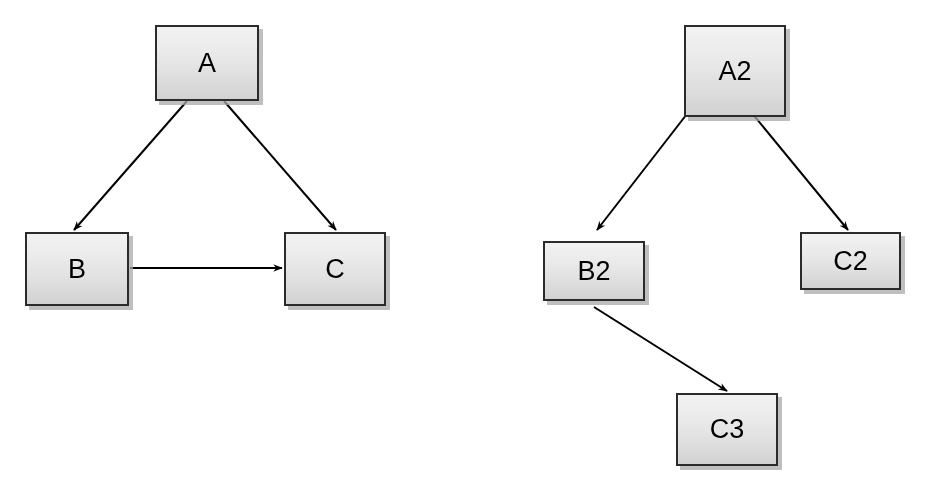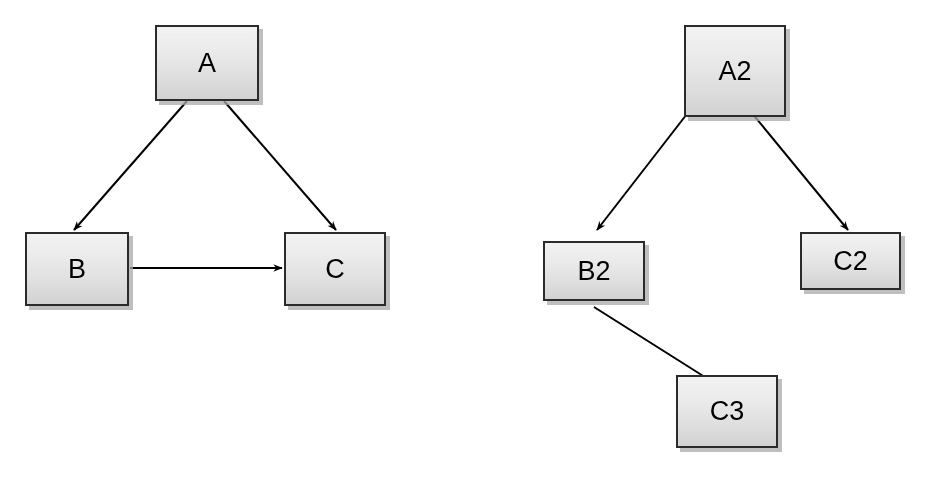--- a/index.html
+++ b/index.html
@@ -77,18 +77,18 @@
       </div>
       <div class="node" style="left: 684px; top: 25px; width: 102px; height: 92px;">
         <span class="node-label">A2</span>
       </div>
       <div class="node" style="left: 543px; top: 232px; width: 102px; height: 60px; margin-top: 9px;">
         <span class="node-label">B2</span>
       </div>
       <div class="node" style="left: 800px; top: 232px; width: 101px; height: 58px;">
         <span class="node-label">C2</span>
       </div>
-      <div class="node" style="left: 676px; top: 375px; width: 102px; height: 73px;">
+      <div class="node" style="left: 676px; top: 393px; width: 102px; height: 73px;">
         <span class="node-label">C3</span>
       </div>
     </div>
 
 </div>
 
 </body></html>

